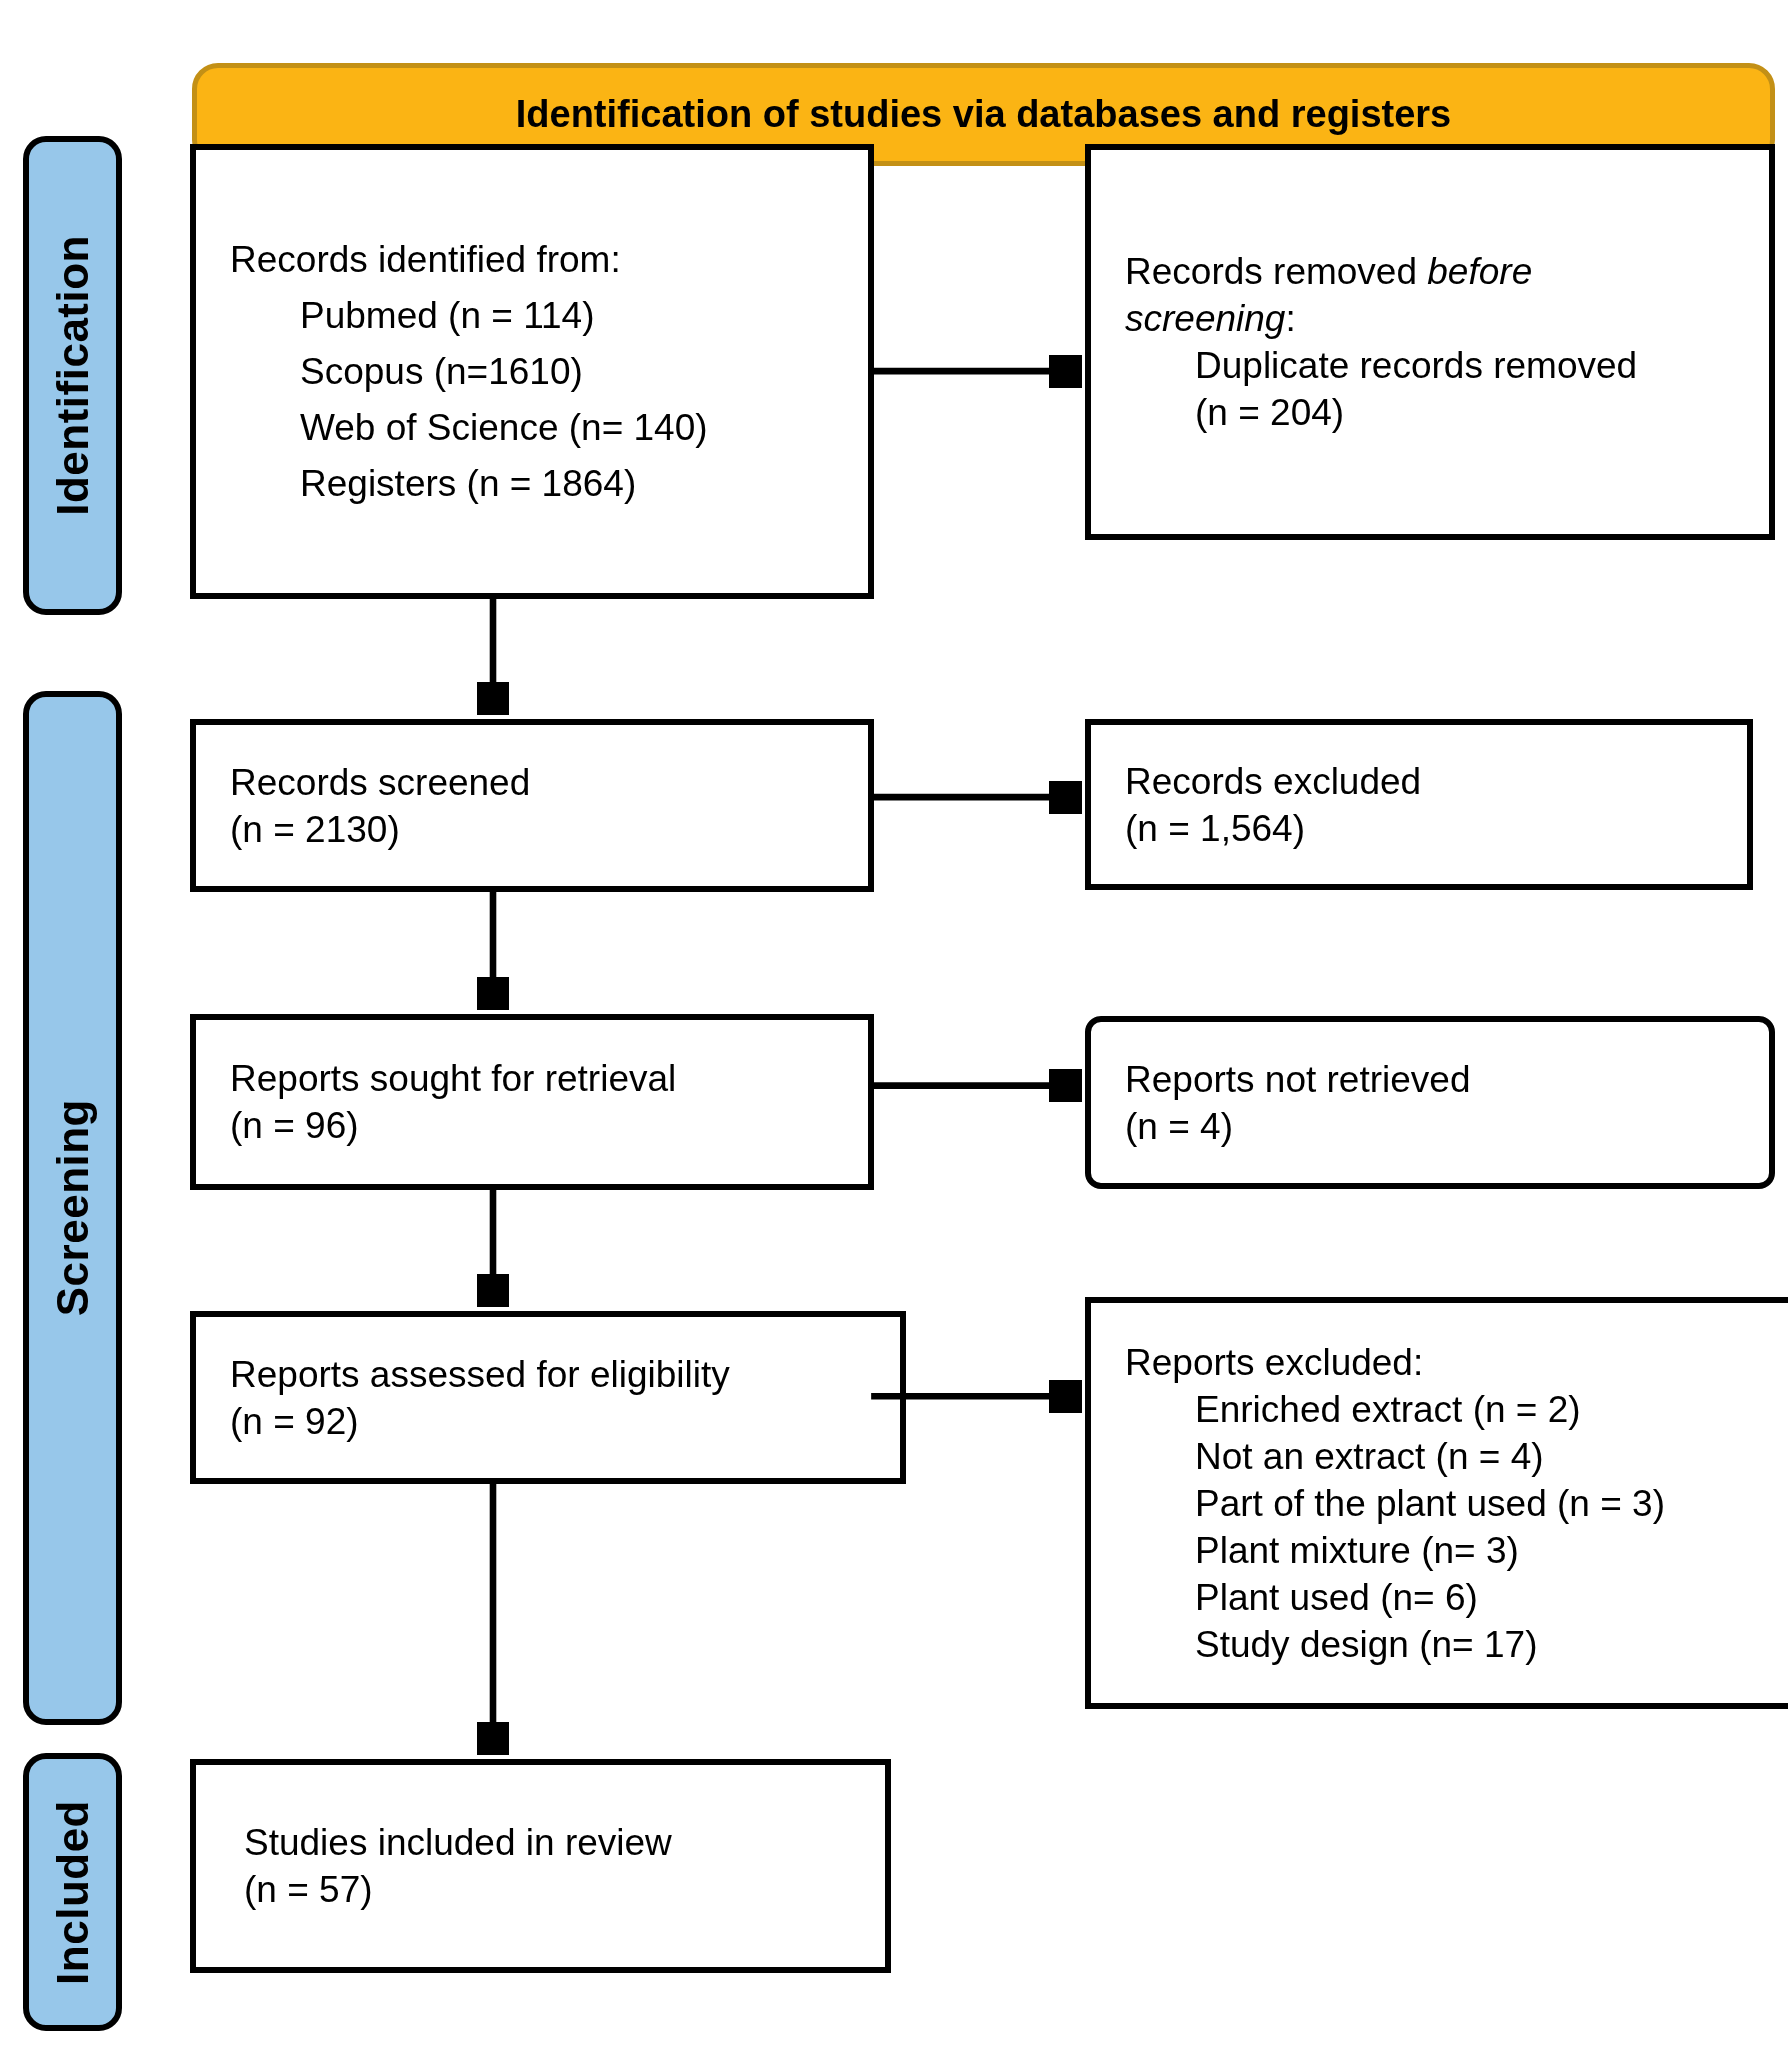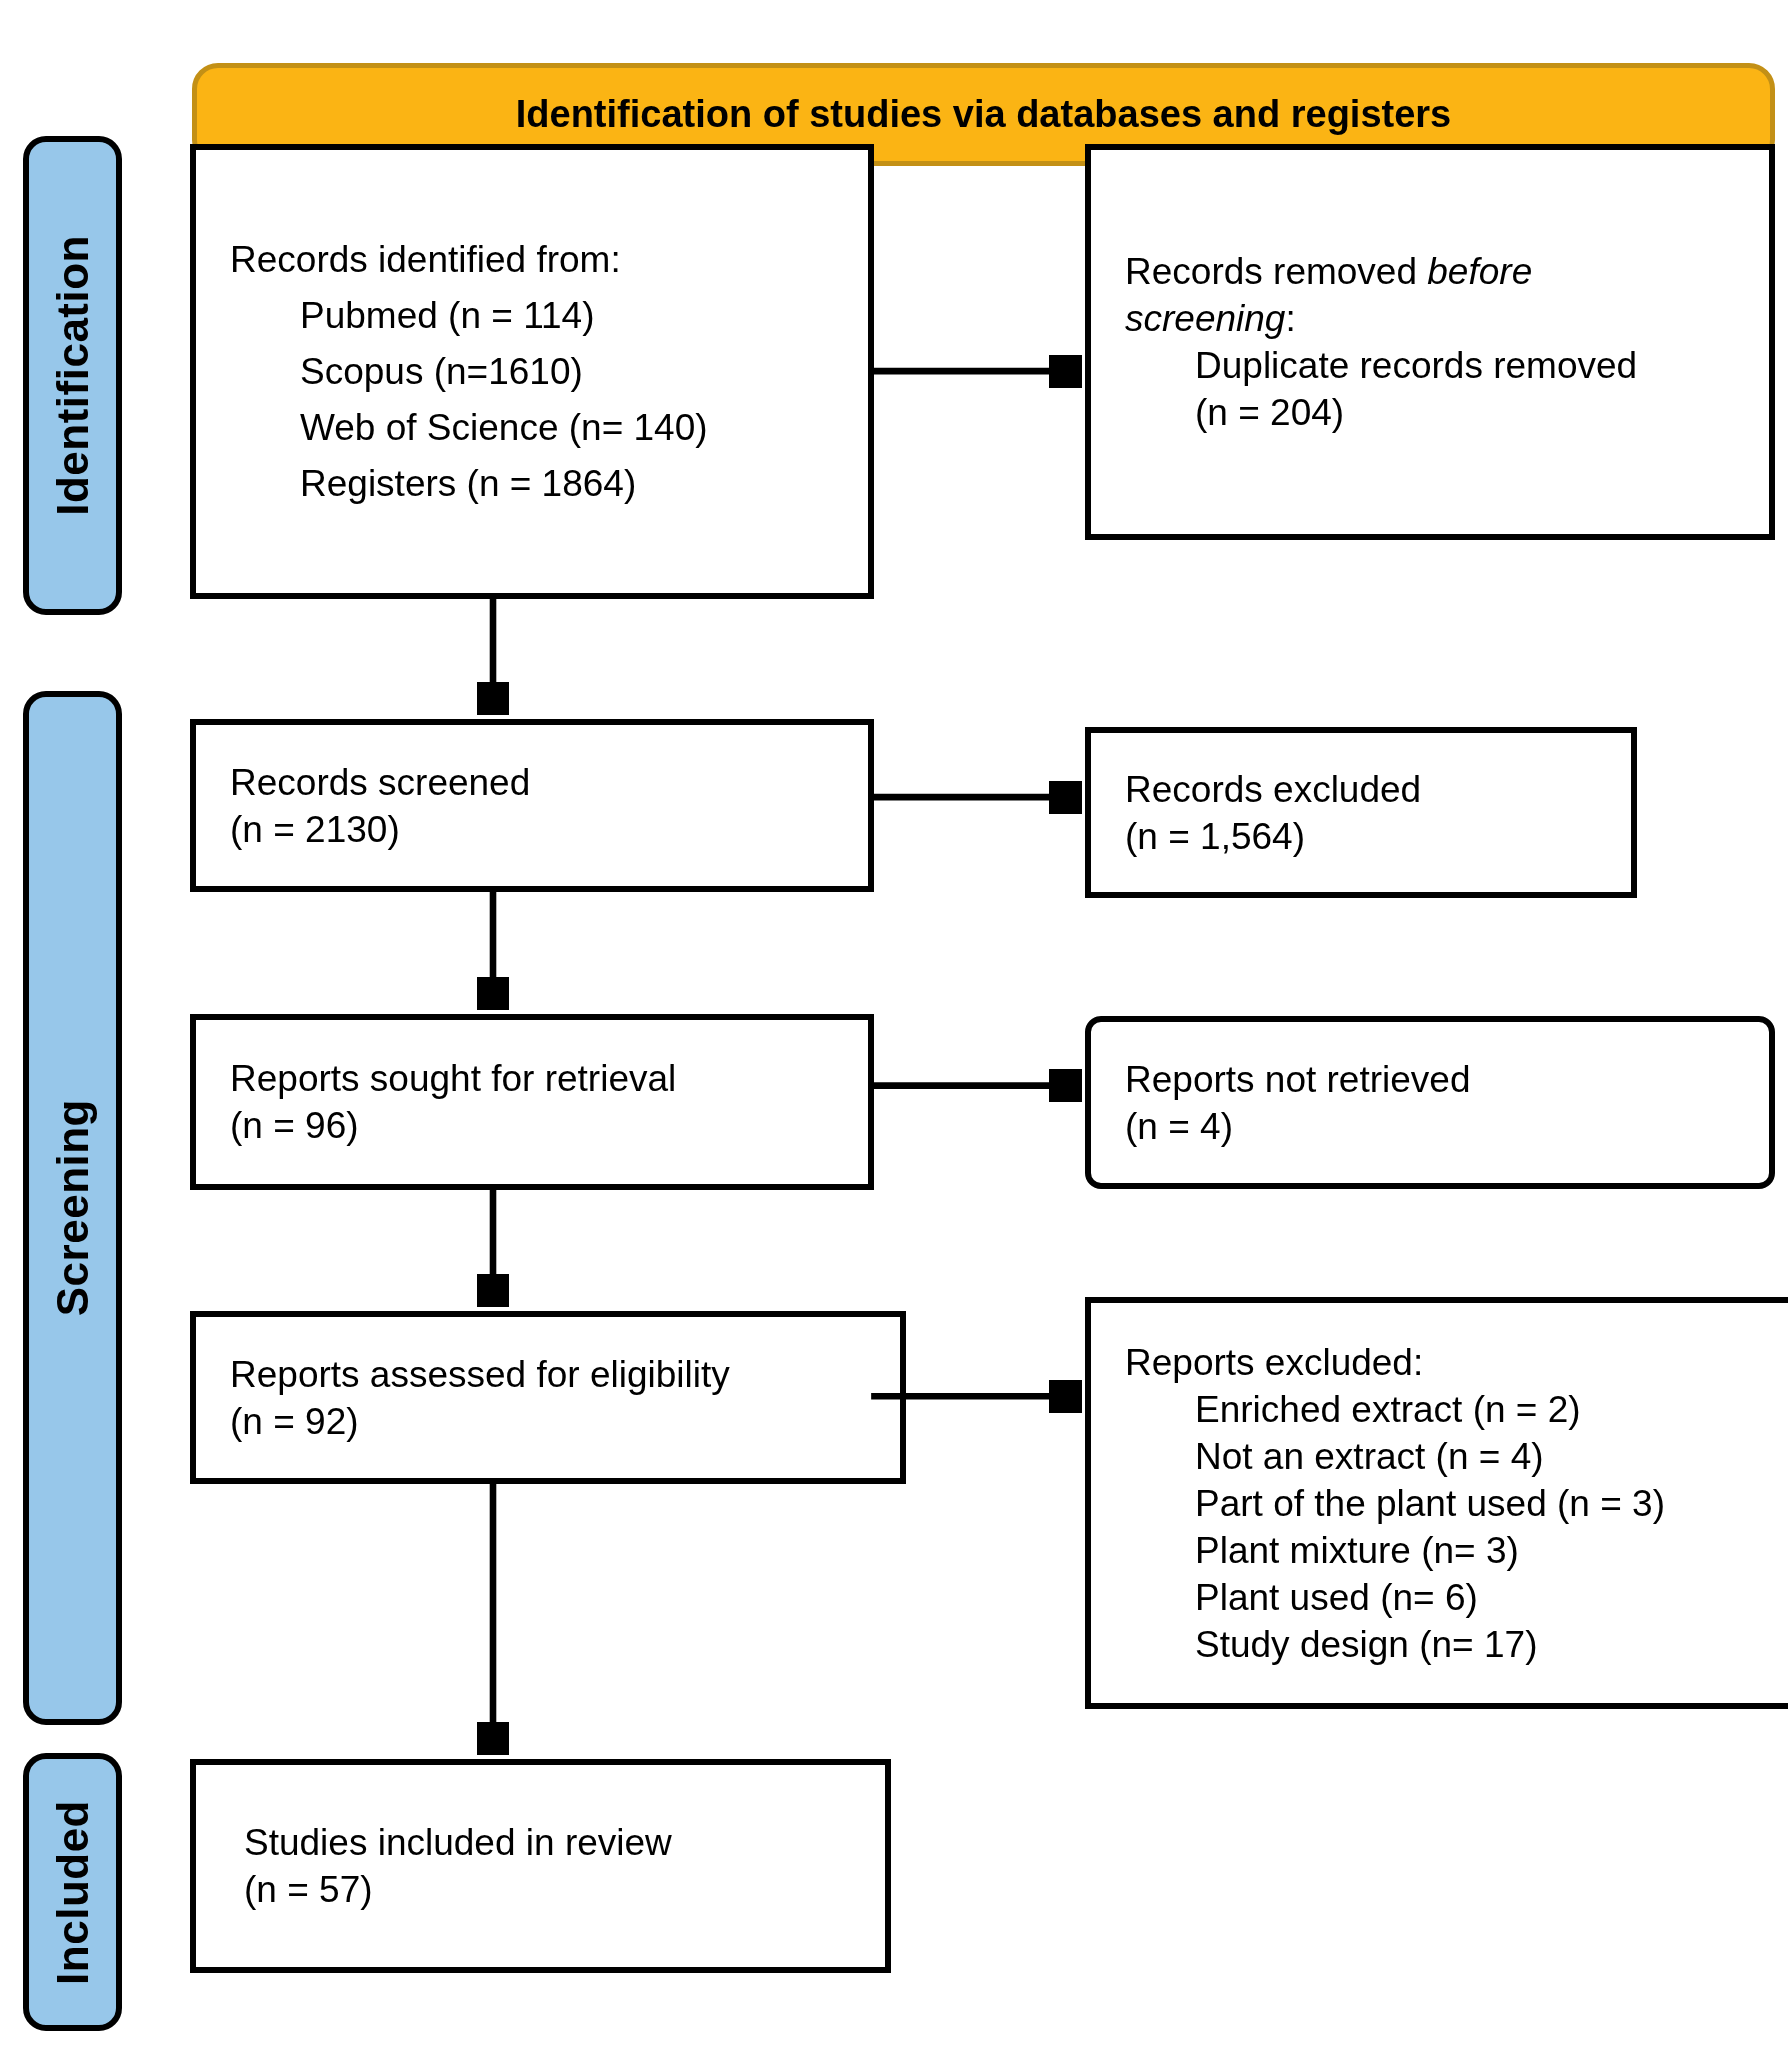--- a/index.html
+++ b/index.html
@@ -56,21 +56,21 @@
     display:flex;flex-direction:column;justify-content:center;
     padding:5.5px 22px 5.5px 34px;
   }
   .wbox .line{font-size:37px;line-height:47px;}
   .wbox .line.ind{padding-left:70px;}
   .it{font-style:italic;}
 
   #box-records-identified{left:190px;top:144px;width:684px;height:455px;gap:9px;}
   #box-records-removed{left:1085px;top:144px;width:690px;height:396px;}
   #box-records-screened{left:190px;top:719px;width:684px;height:173px;}
-  #box-records-excluded{left:1085px;top:719px;width:552px;height:171px;margin-top:8px;}
+  #box-records-excluded{left:1085px;top:719px;width:668px;height:171px;}
   #box-reports-sought{left:190px;top:1014px;width:684px;height:176px;}
   #box-reports-not-retrieved{left:1085px;top:1016px;width:690px;height:173px;border-radius:16px;}
   #box-reports-assessed{left:190px;top:1311px;width:716px;height:173px;}
   #box-reports-excluded{left:1085px;top:1297px;width:828px;height:412px;}
   #box-studies-included{left:190px;top:1759px;width:701px;height:214px;padding-left:48px;}
 
   
   svg.arrows{position:absolute;left:0;top:0;width:1789px;height:2046px;pointer-events:none;}
   svg.arrows path{stroke:#000;stroke-width:12;fill:none;}
 </style>

